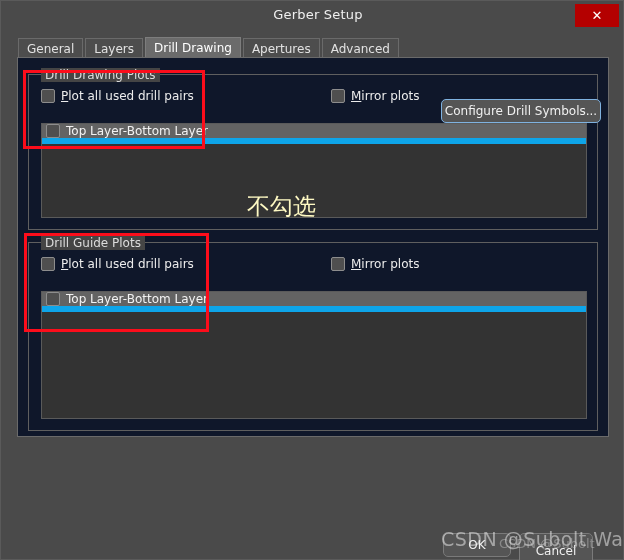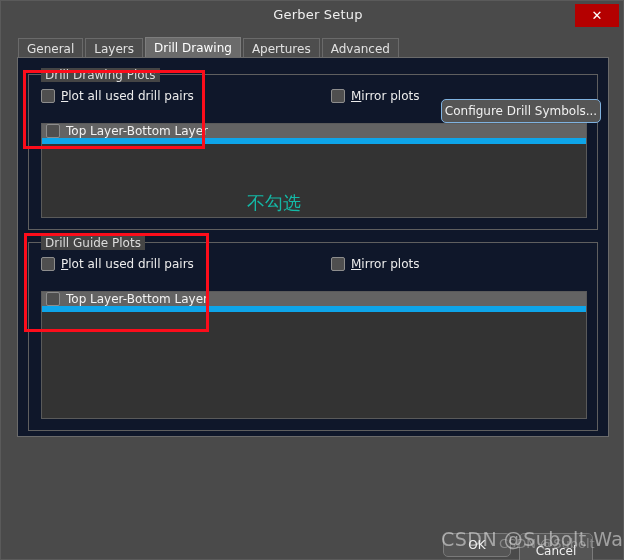--- a/index.html
+++ b/index.html
@@ -185,22 +185,22 @@
     position: absolute;
     border: 3px solid #fc0d1b;
     pointer-events: none;
   }
   #annot-box-1 { left: 22px; top: 69px; width: 182px; height: 79px; }
   #annot-box-2 { left: 23px; top: 232px; width: 185px; height: 99px; }
 
   #annot-text-no-check {
     position: absolute;
     left: 246px; top: 190px;
-    font-size: 18px;
-    color: #14b8a6;
+    font-size: 23px;
+    color: #fef9c3;
     white-space: nowrap;
   }
 
   
   .watermark {
     position: absolute;
     color: rgba(232,232,232,.55);
     white-space: nowrap;
     pointer-events: none;
   }

